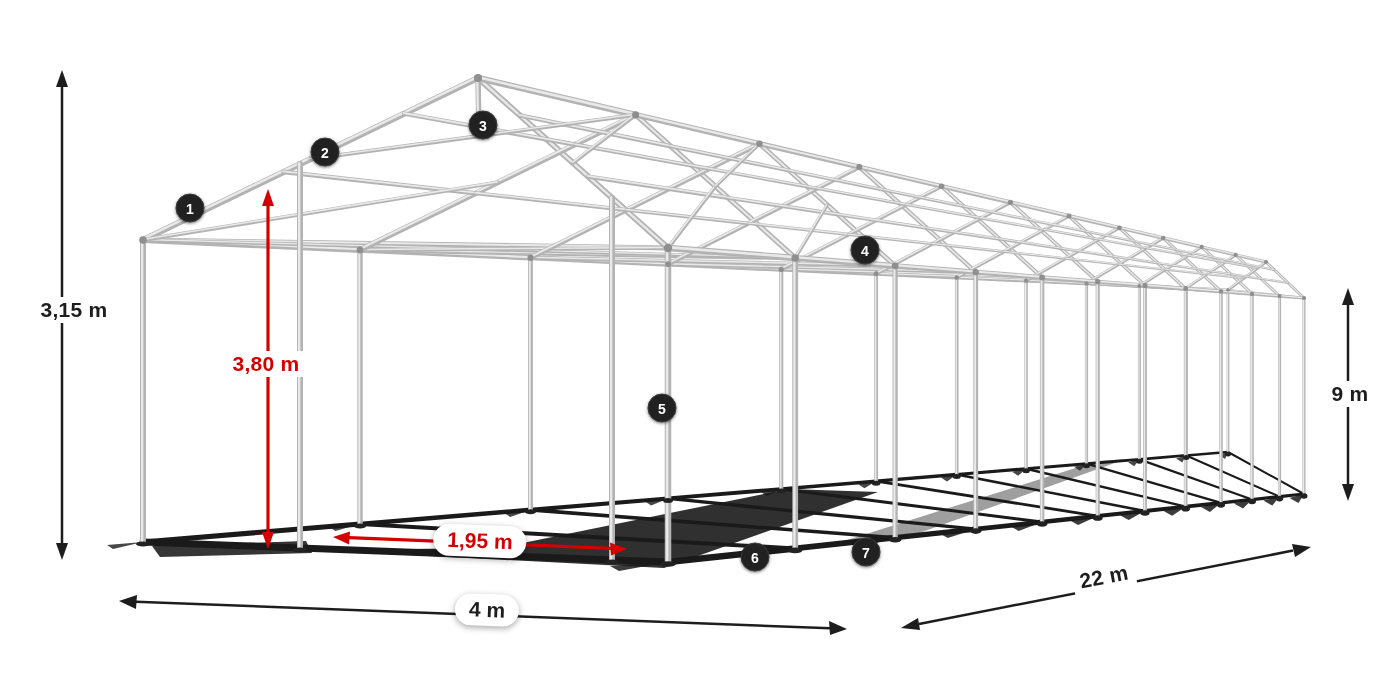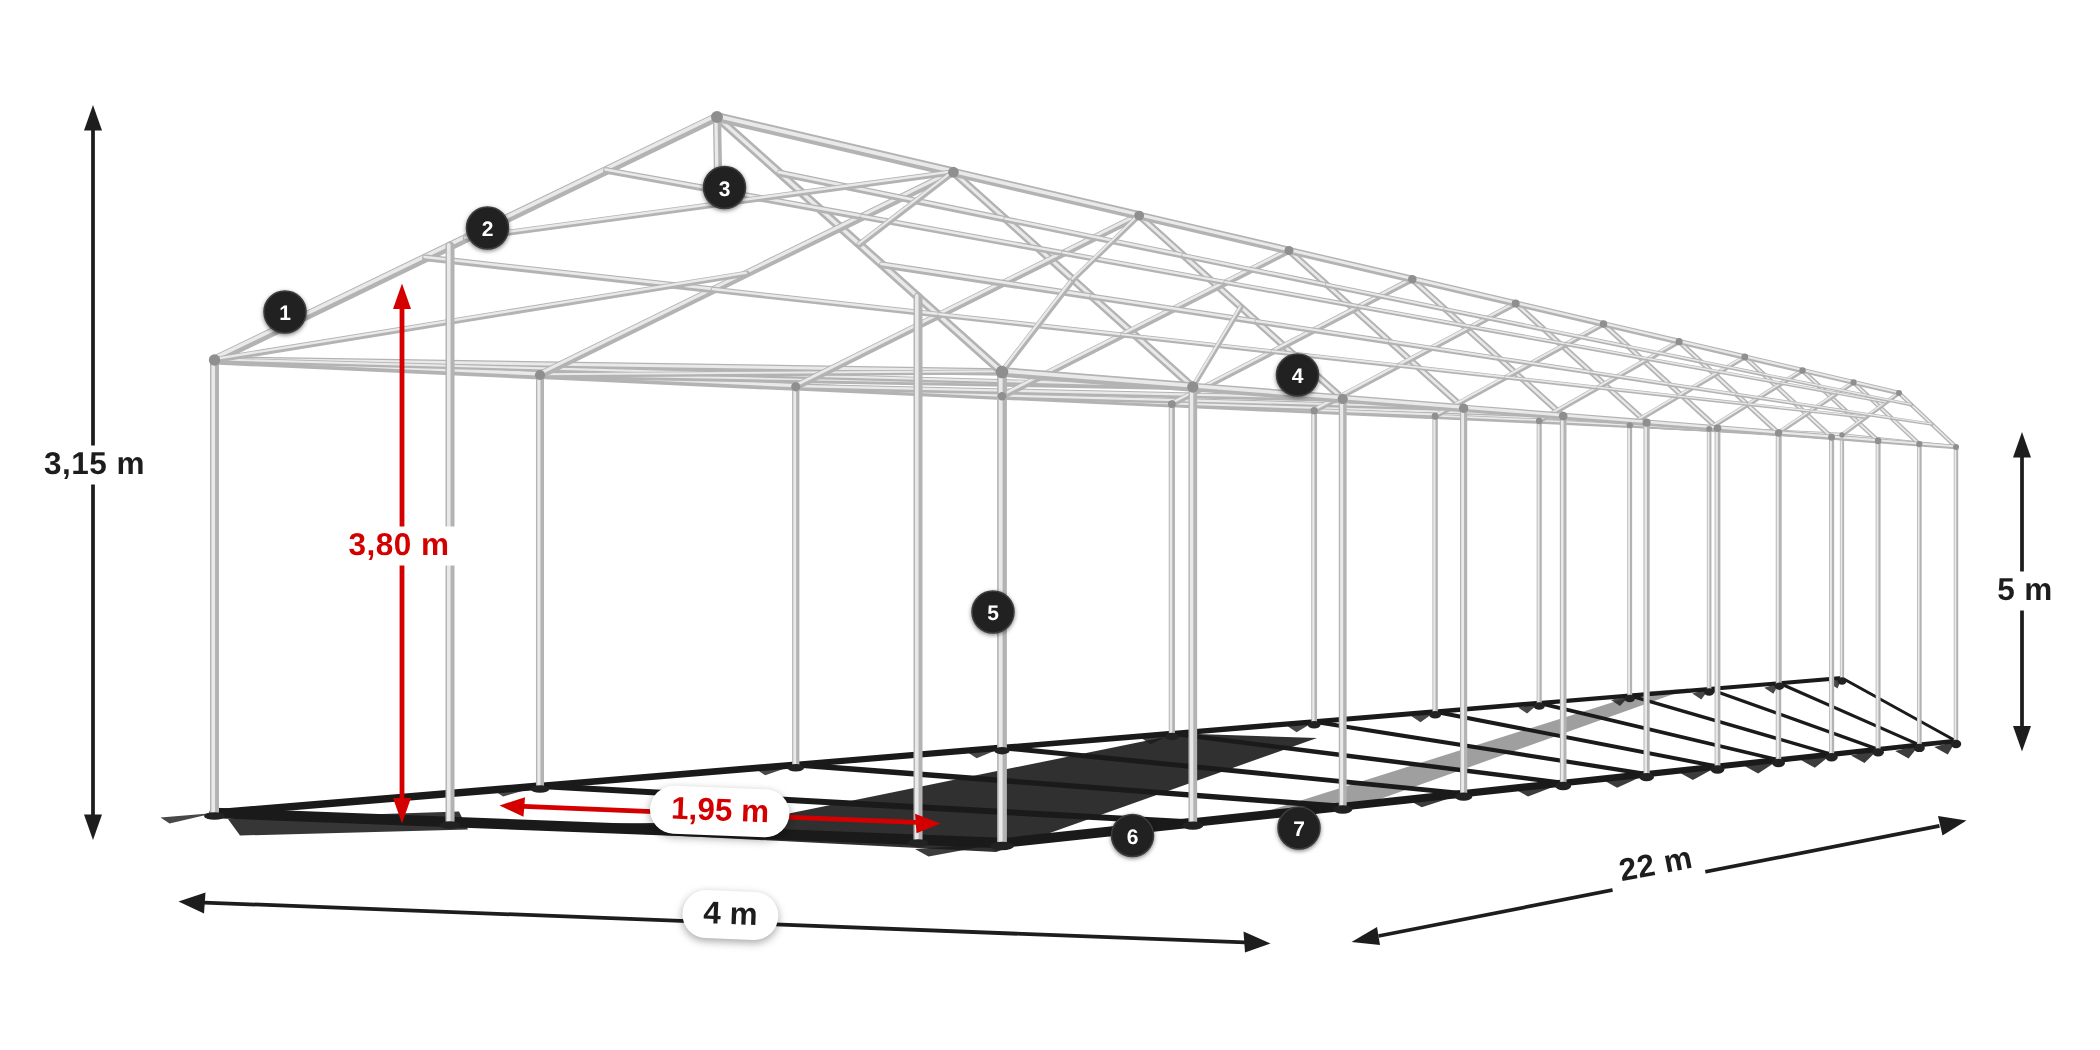--- a/index.html
+++ b/index.html
@@ -505,23 +505,23 @@
       <polygon class="head-ink" points="119,601 137,595 136,609"></polygon>
       <polygon class="head-ink" points="847,629 829,621 830,635"></polygon>
     </g>
     <g>
       <line class="arrow-ink" x1="919" y1="624" x2="1293" y2="550.6"></line>
       <polygon class="head-ink" points="901,628 920,630 918,618"></polygon>
       <polygon class="head-ink" points="1311,547 1295,557 1292,544"></polygon>
     </g>
   </svg>
 
-  <div class="dim ink" style="left:63px;top:310px;">3,15 m</div>
+  <div class="dim ink" style="left:74px;top:310px;">3,15 m</div>
   <div class="dim red" style="left:266px;top:364px;">3,80 m</div>
-  <div class="dim ink" style="left:1350px;top:394px;">5 m</div>
+  <div class="dim ink" style="left:1350px;top:394px;">9 m</div>
   <div class="pill red" style="left:480px;top:541px;transform:translate(-50%,-50%) rotate(2.2deg);">1,95 m</div>
   <div class="pill ink" style="left:487px;top:610px;transform:translate(-50%,-50%) rotate(2.2deg);">4 m</div>
   <div class="dim ink" style="left:1104px;top:577px;transform:translate(-50%,-50%) rotate(-11deg);">22 m</div>
 
   <div class="badge" style="left:190px;top:208px;">1</div>
   <div class="badge" style="left:325px;top:152px;">2</div>
   <div class="badge" style="left:483px;top:125px;">3</div>
   <div class="badge" style="left:865px;top:250px;">4</div>
   <div class="badge" style="left:662px;top:408px;">5</div>
   <div class="badge" style="left:755px;top:557px;">6</div>

